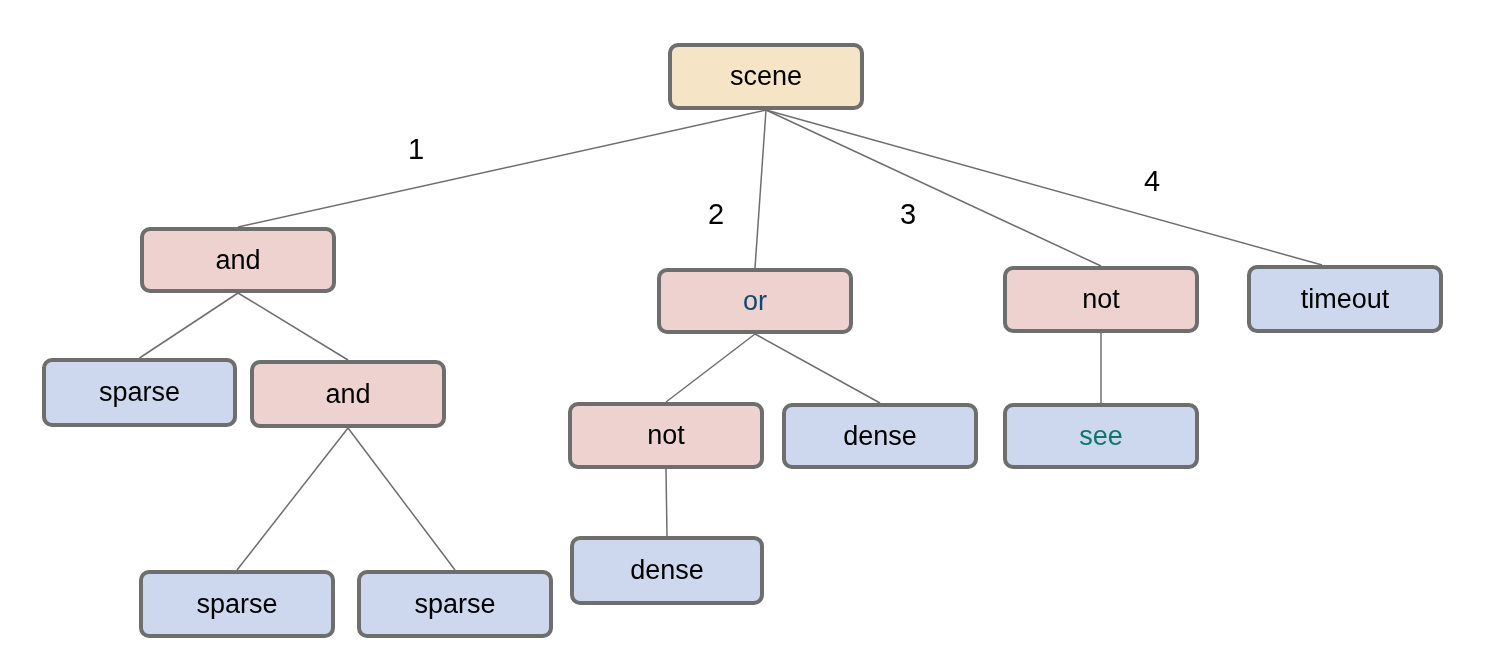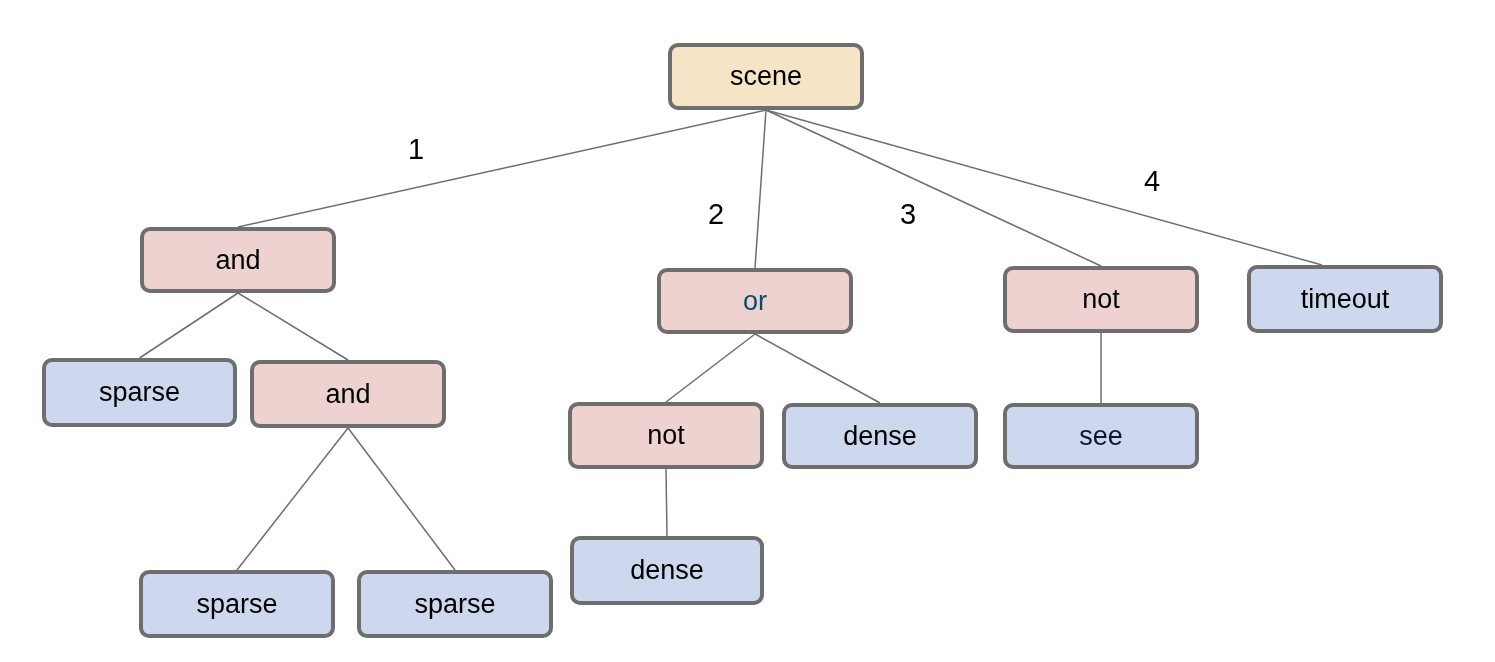--- a/index.html
+++ b/index.html
@@ -68,18 +68,18 @@
       <div class="edge-label" style="left: 1152px; top: 181px;">4</div>
       <div class="node" style="left: 668px; top: 43px; width: 196px; height: 67px; background: rgb(245, 228, 197); border-color: rgb(110, 110, 110); color: rgb(0, 0, 0);">scene</div>
       <div class="node" style="left: 140px; top: 227px; width: 196px; height: 66px; background: rgb(237, 210, 208); border-color: rgb(110, 110, 110); color: rgb(0, 0, 0);">and</div>
       <div class="node" style="left: 657px; top: 268px; width: 196px; height: 66px; background: rgb(237, 210, 208); border-color: rgb(110, 110, 110); color: #0c4a6e;">or</div>
       <div class="node" style="left: 1003px; top: 266px; width: 196px; height: 67px; background: rgb(237, 210, 208); border-color: rgb(110, 110, 110); color: rgb(0, 0, 0);">not</div>
       <div class="node" style="left: 1224px; top: 265px; width: 196px; height: 68px; background: rgb(205, 216, 238); border-color: rgb(110, 110, 110); color: rgb(0, 0, 0); margin-left: 23px;">timeout</div>
       <div class="node" style="left: 42px; top: 358px; width: 195px; height: 69px; background: rgb(205, 216, 238); border-color: rgb(110, 110, 110); color: rgb(0, 0, 0);">sparse</div>
       <div class="node" style="left: 250px; top: 360px; width: 196px; height: 68px; background: rgb(237, 210, 208); border-color: rgb(110, 110, 110); color: rgb(0, 0, 0);">and</div>
       <div class="node" style="left: 568px; top: 402px; width: 196px; height: 67px; background: rgb(237, 210, 208); border-color: rgb(110, 110, 110); color: rgb(0, 0, 0);">not</div>
       <div class="node" style="left: 782px; top: 403px; width: 196px; height: 66px; background: rgb(205, 216, 238); border-color: rgb(110, 110, 110); color: rgb(0, 0, 0);">dense</div>
-      <div class="node" style="left: 1003px; top: 403px; width: 196px; height: 66px; background: rgb(205, 216, 238); border-color: rgb(110, 110, 110); color: #0f172a;">see</div>
+      <div class="node" style="left: 1003px; top: 403px; width: 196px; height: 66px; background: rgb(205, 216, 238); border-color: rgb(110, 110, 110); color: #0f766e;">see</div>
       <div class="node" style="left: 570px; top: 536px; width: 194px; height: 69px; background: rgb(205, 216, 238); border-color: rgb(110, 110, 110); color: rgb(0, 0, 0);">dense</div>
       <div class="node" style="left: 139px; top: 570px; width: 196px; height: 68px; background: rgb(205, 216, 238); border-color: rgb(110, 110, 110); color: rgb(0, 0, 0);">sparse</div>
       <div class="node" style="left: 357px; top: 570px; width: 196px; height: 68px; background: rgb(205, 216, 238); border-color: rgb(110, 110, 110); color: rgb(0, 0, 0);">sparse</div>
     </div>
 </div>
 
 </body></html>

